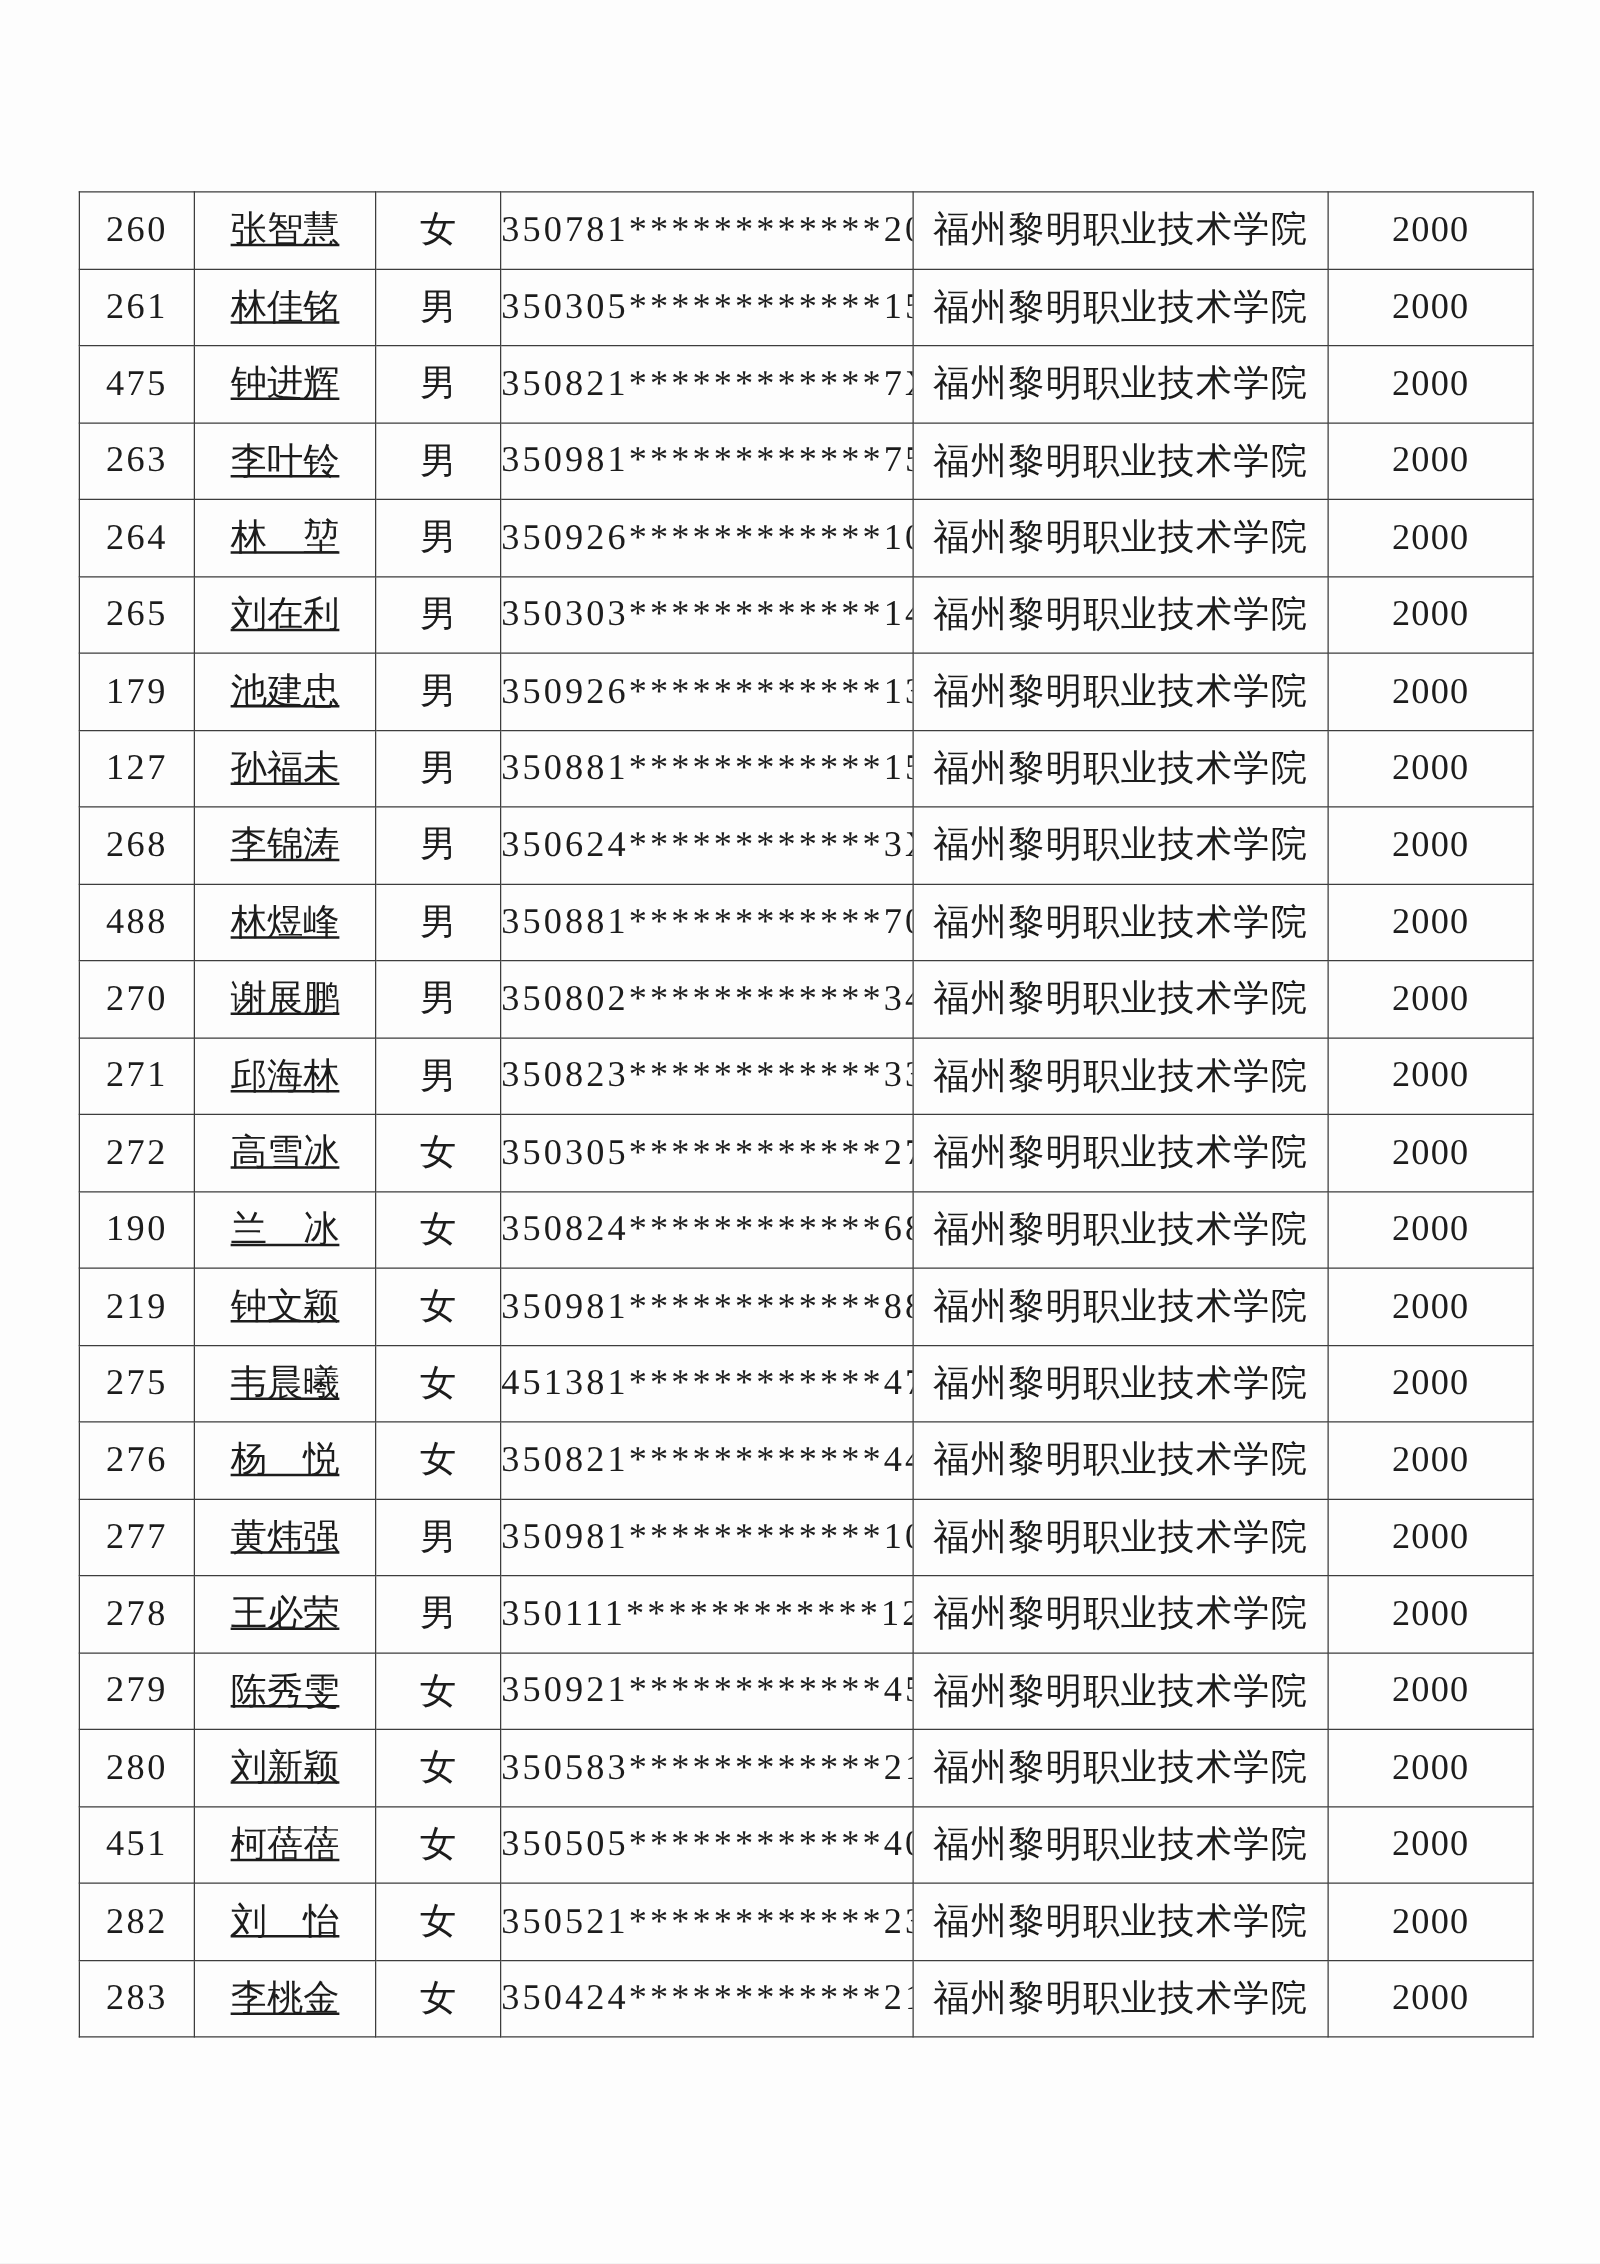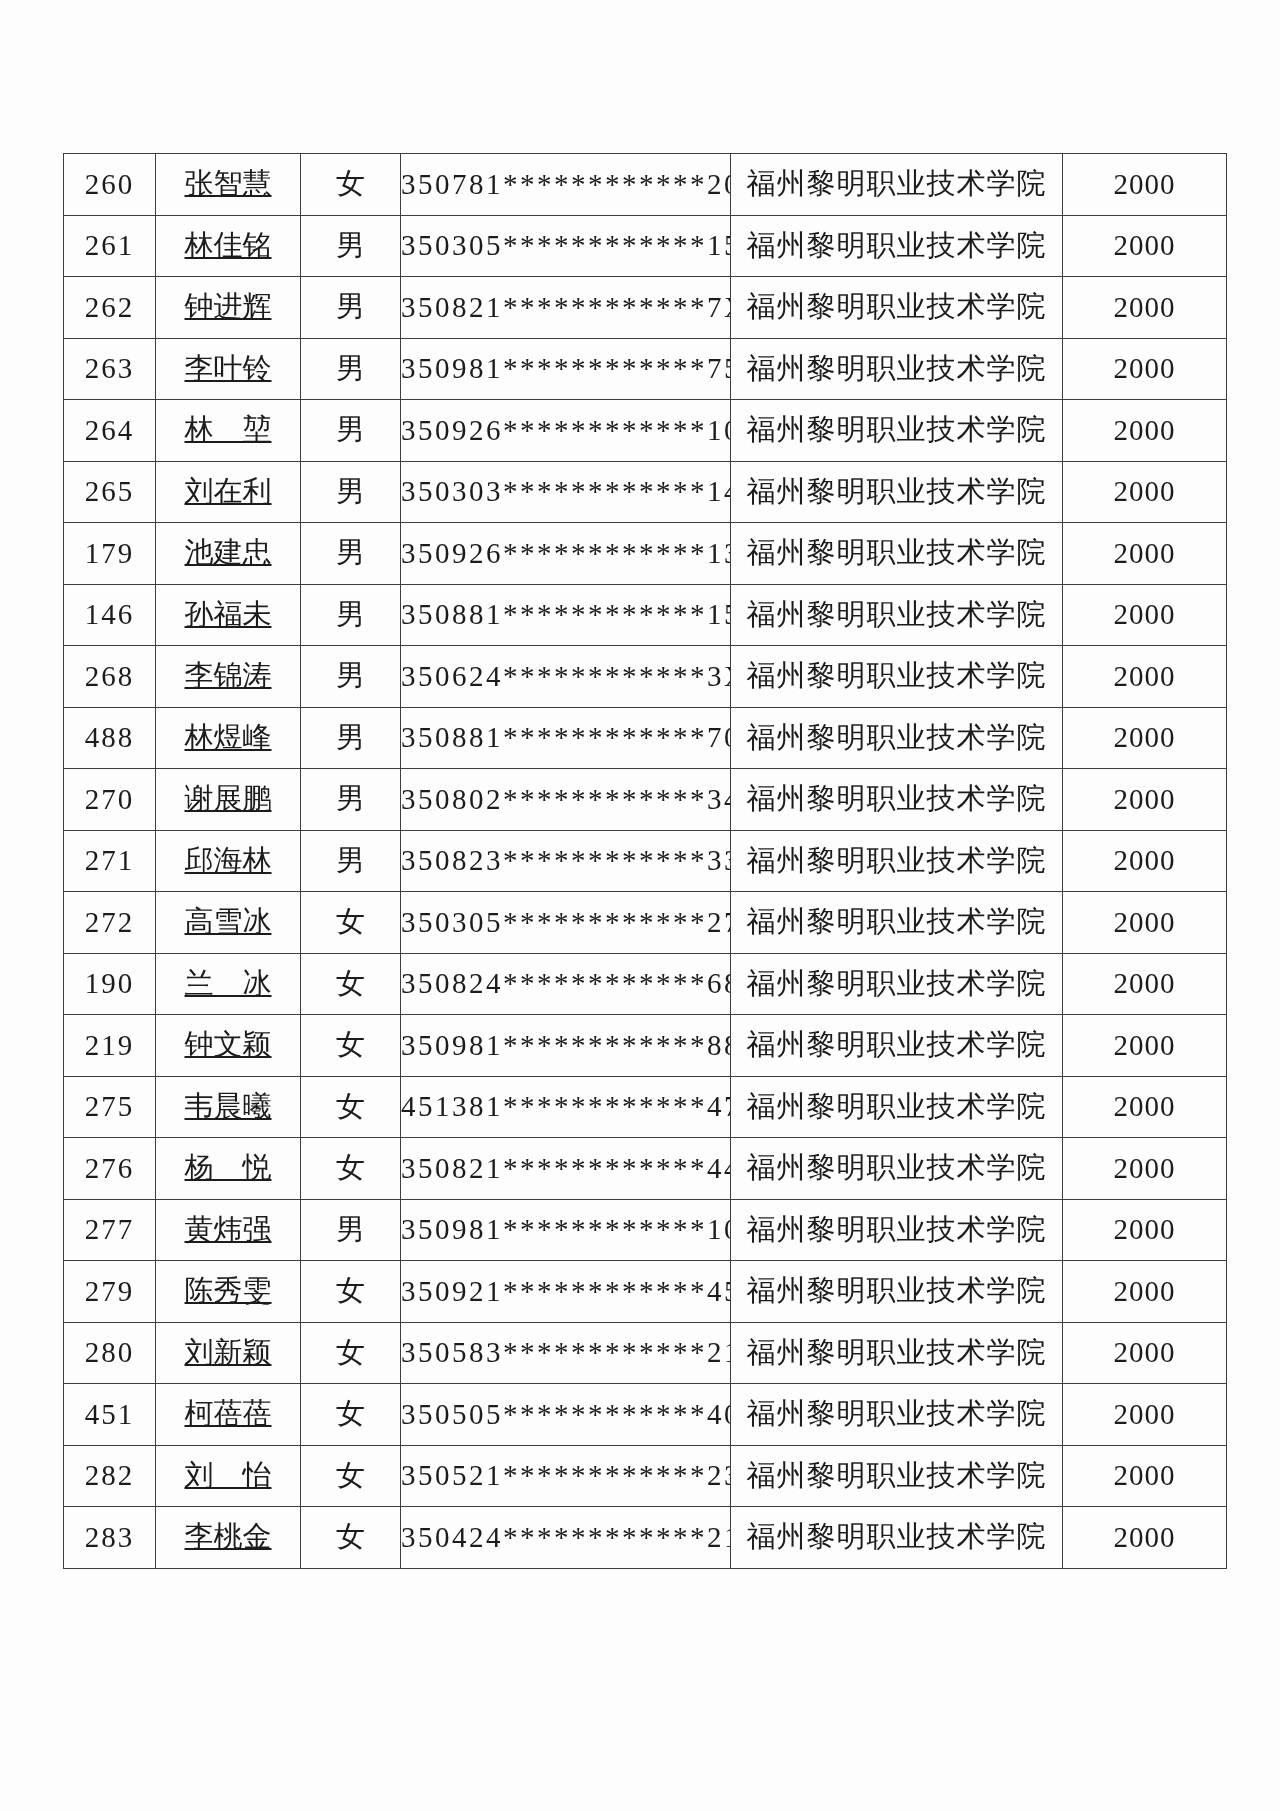--- a/index.html
+++ b/index.html
@@ -69,21 +69,21 @@
     <tr>
       <td class="c-no">261</td>
       <td class="c-name">林佳铭</td>
       <td class="c-gender">男</td>
       <td class="c-id">350305************15</td>
       <td class="c-school">福州黎明职业技术学院</td>
       <td class="c-amount">2000</td>
     </tr>
 
     <tr>
-      <td class="c-no">262</td>
+      <td class="c-no">475</td>
       <td class="c-name">钟进辉</td>
       <td class="c-gender">男</td>
       <td class="c-id">350821************7X</td>
       <td class="c-school">福州黎明职业技术学院</td>
       <td class="c-amount">2000</td>
     </tr>
 
     <tr>
       <td class="c-no">263</td>
       <td class="c-name">李叶铃</td>
@@ -114,21 +114,21 @@
     <tr>
       <td class="c-no">179</td>
       <td class="c-name">池建忠</td>
       <td class="c-gender">男</td>
       <td class="c-id">350926************13</td>
       <td class="c-school">福州黎明职业技术学院</td>
       <td class="c-amount">2000</td>
     </tr>
 
     <tr>
-      <td class="c-no">146</td>
+      <td class="c-no">127</td>
       <td class="c-name">孙福未</td>
       <td class="c-gender">男</td>
       <td class="c-id">350881************15</td>
       <td class="c-school">福州黎明职业技术学院</td>
       <td class="c-amount">2000</td>
     </tr>
 
     <tr>
       <td class="c-no">268</td>
       <td class="c-name">李锦涛</td>
@@ -212,20 +212,28 @@
 
     <tr>
       <td class="c-no">277</td>
       <td class="c-name">黄炜强</td>
       <td class="c-gender">男</td>
       <td class="c-id">350981************10</td>
       <td class="c-school">福州黎明职业技术学院</td>
       <td class="c-amount">2000</td>
     </tr>
 
+    <tr>
+      <td class="c-no">278</td>
+      <td class="c-name">王必荣</td>
+      <td class="c-gender">男</td>
+      <td class="c-id">350111************12</td>
+      <td class="c-school">福州黎明职业技术学院</td>
+      <td class="c-amount">2000</td>
+    </tr>
 
     <tr>
       <td class="c-no">279</td>
       <td class="c-name">陈秀雯</td>
       <td class="c-gender">女</td>
       <td class="c-id">350921************45</td>
       <td class="c-school">福州黎明职业技术学院</td>
       <td class="c-amount">2000</td>
     </tr>
 

